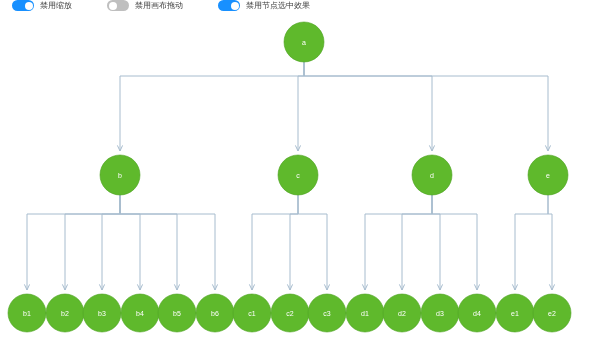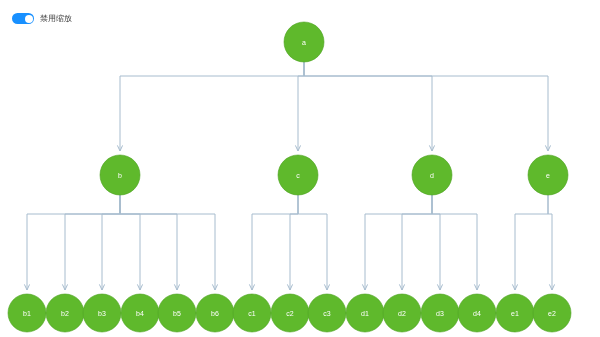--- a/index.html
+++ b/index.html
@@ -9,21 +9,21 @@
     background: #ffffff;
     font-family: "Liberation Sans", sans-serif;
     overflow: hidden;
     position: relative;
   }
   #toolbar {
     position: absolute;
     top: 0; left: 0;
     width: 600px; height: 24px;
     display: flex;
-    align-items: flex-end;
+    align-items: flex-start;
     padding-left: 12px;
     gap: 13px;
     z-index: 5;
   }
   .toggle-group {
     display: flex;
     align-items: center;
     margin-right: 22px;
   }
   .switch {
@@ -66,20 +66,32 @@
 </style>
 </head>
 <body>
 
 <div id="toolbar">
     <div class="toggle-group">
       <div class="switch on">
         <div class="knob"></div>
       </div>
       <span class="toggle-label">禁用缩放</span>
+    </div>
+    <div class="toggle-group">
+      <div class="switch">
+        <div class="knob"></div>
+      </div>
+      <span class="toggle-label">禁用画布拖动</span>
+    </div>
+    <div class="toggle-group">
+      <div class="switch on">
+        <div class="knob"></div>
+      </div>
+      <span class="toggle-label">禁用节点选中效果</span>
     </div>
   </div>
 
 <svg id="graph-canvas" viewBox="0 0 600 337">
   <defs>
     <marker id="arrow" markerWidth="7" markerHeight="7" refX="5.6" refY="2.6" orient="auto" markerUnits="userSpaceOnUse">
       <path d="M0,0 L5.6,2.6 L0,5.2" fill="none" stroke="#a7bcce" stroke-width="1"></path>
     </marker>
   </defs>
   <g id="edges">

